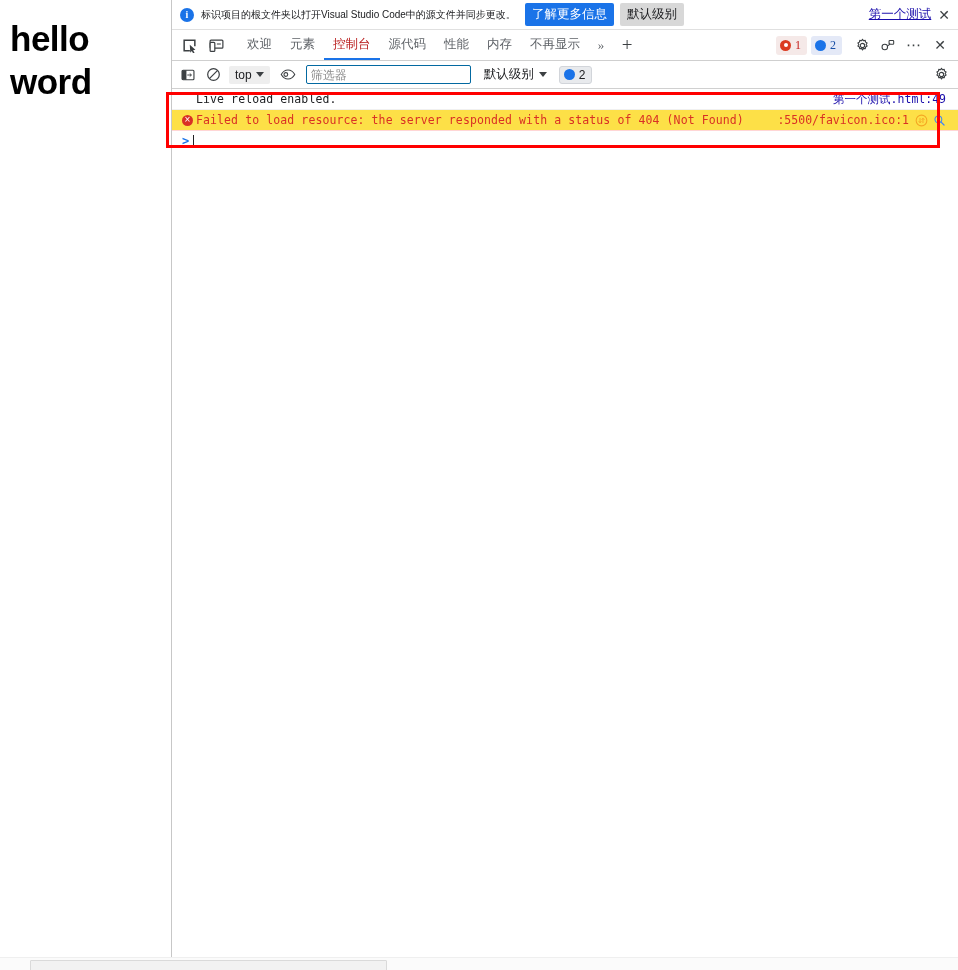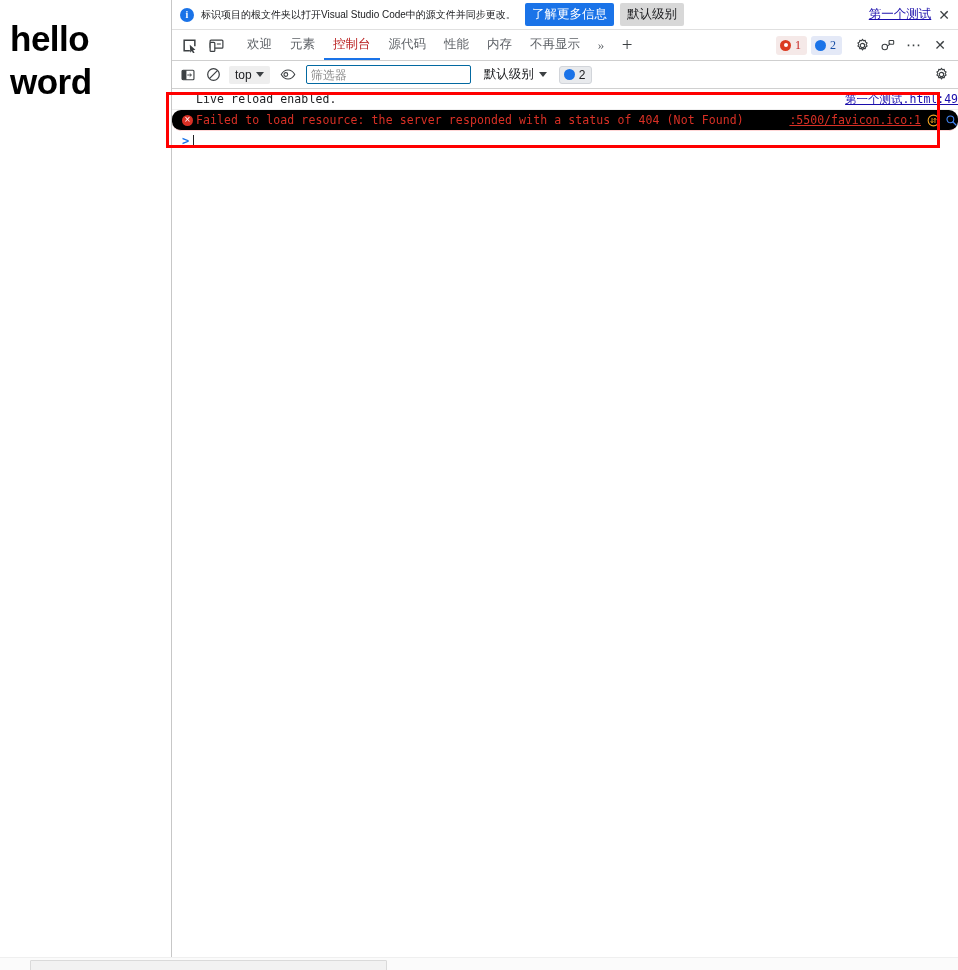--- a/index.html
+++ b/index.html
@@ -197,40 +197,40 @@
     cursor: pointer; margin-left: 9px;
   }
   .ct-spacer { flex: 1 1 auto; }
 
   
   .console-body { background: #ffffff; position: relative; }
   .msg {
     display: flex; align-items: center;
     min-height: 21px;
     border-bottom: 1px solid #f0f0f0;
-    padding: 0 0 0 10px;
+    padding: 0 12px 0 10px;
     box-sizing: border-box;
     font-family: "DejaVu Sans Mono", "Liberation Mono", monospace;
     font-size: 11.5px;
   }
   .msg.log { color: #202124; background: #ffffff; }
-  .msg.error { color: #d93025; background: #000000; border-bottom-color: #ffd6d6; border-radius: 9px; }
+  .msg.error { color: #d93025; background: #fde047; border-bottom-color: #ffd6d6; }
   .msg-ic { width: 14px; flex: none; display: flex; align-items: center; }
   .err-badge {
     width: 11px; height: 11px; border-radius: 50%; background: #d93025;
     display: flex; align-items: center; justify-content: center; flex: none;
   }
   .err-badge::after {
     content: "×"; color: #fff; font-size: 10px; line-height: 1;
     font-family: "Liberation Sans", sans-serif; margin-top: -1px;
   }
   .msg-text { white-space: nowrap; letter-spacing: 0.1px; }
   .msg-spacer { flex: 1 1 auto; }
   .src-link {
-    text-decoration: underline; white-space: nowrap; cursor: pointer;
+    white-space: nowrap; cursor: pointer;
     font-family: "DejaVu Sans Mono", "Liberation Mono", monospace;
     font-size: 11.5px;
   }
   .src-link.blue { color: #1a0dab; }
   .src-link.red  { color: #d93025; margin-left: 26px; }
   .msg-icons { display: flex; align-items: center; gap: 5px; margin-left: 6px; }
 
   .prompt-row {
     display: flex; align-items: center;
     height: 20px; padding-left: 10px;

